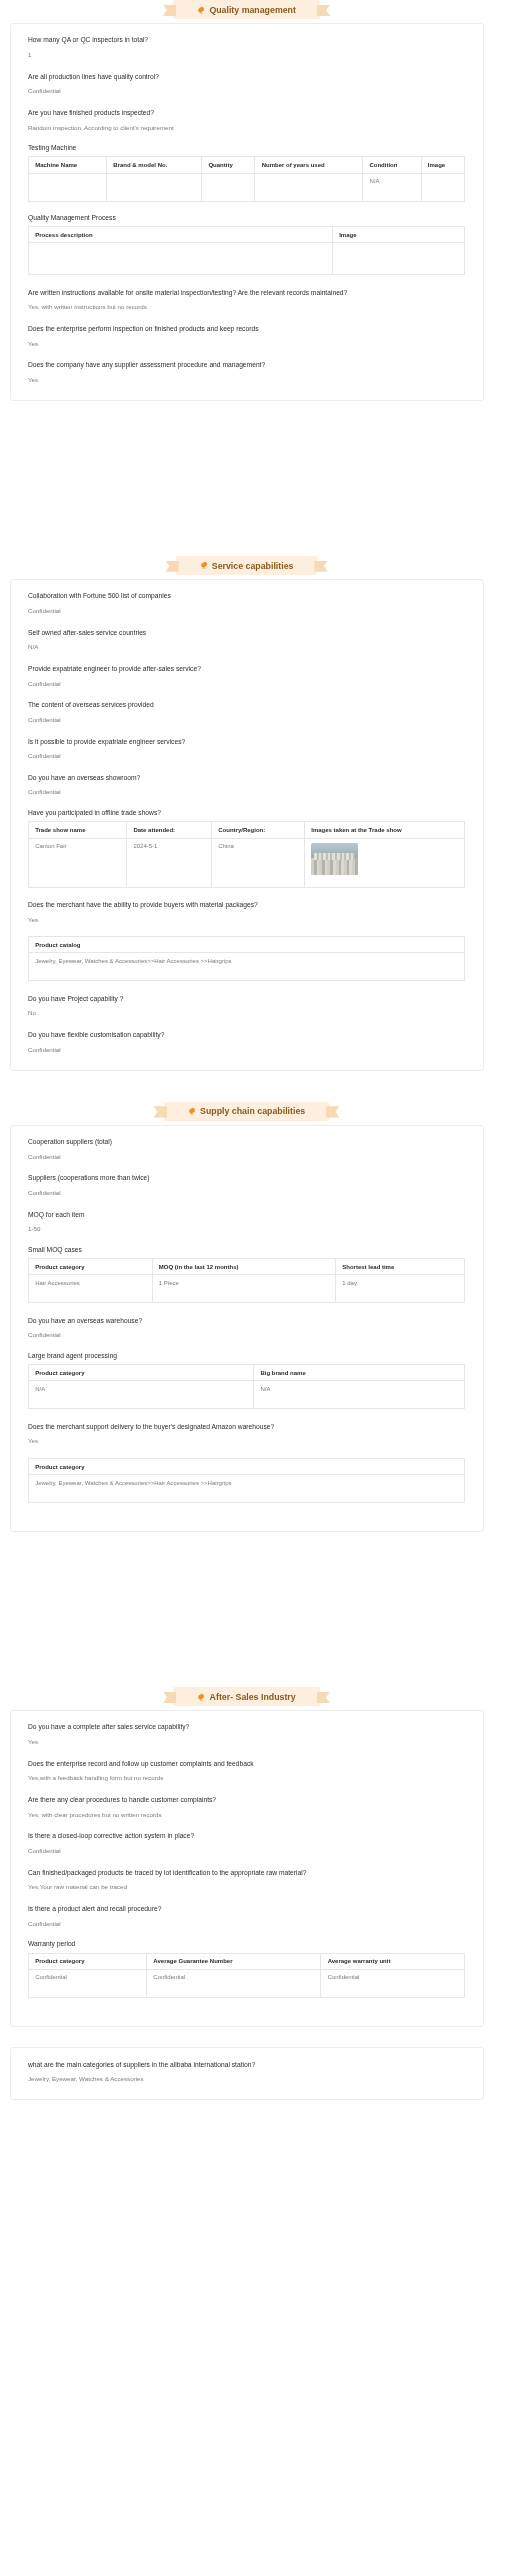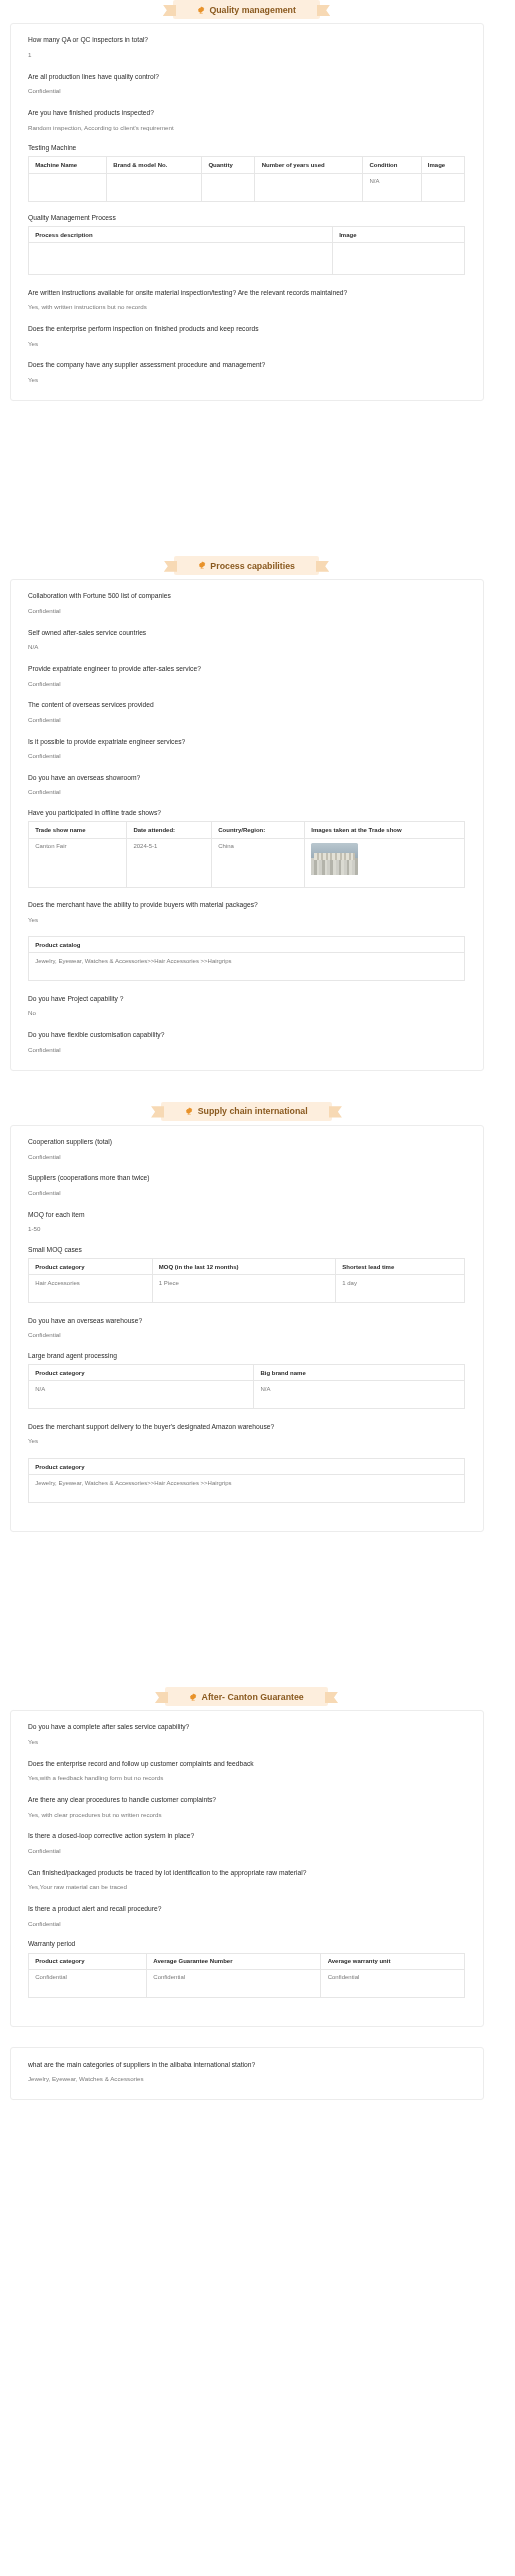--- a/index.html
+++ b/index.html
@@ -231,21 +231,21 @@
     </div>
     <div class="section-spacer-lg"></div>
     <div class="ribbon-wrap">
       <div class="ribbon">
         <span class="badge-icon">
           <svg viewBox="0 0 16 16" width="8.2" height="8.2" aria-hidden="true">
             <path d="M8 1.2l1.9 1.0 2.1-.2.6 2.0 1.6 1.4-1.1 1.8.2 2.1-2.0.6-1.4 1.6L8 12.2 6.1 13.5 4.7 11.9 2.7 11.3 2.9 9.2 1.8 7.4 3.4 6.0 4.0 4.0 6.1 4.2z" fill="currentColor"></path>
             <path d="M6.0 13.0 L5.0 15.6 L8.0 14.4 L11.0 15.6 L10.0 13.0 Z" fill="currentColor"></path>
           </svg>
         </span>
-        <span>Process capabilities</span>
+        <span>Service capabilities</span>
       </div>
     </div>
     <div class="section">
       <div class="section-body">
         <p class="q">Collaboration with Fortune 500 list of companies</p>
         <p class="a">Confidential</p>
         <p class="q">Self owned after-sales service countries</p>
         <p class="a">N/A</p>
         <p class="q">Provide expatriate engineer to provide after-sales service?</p>
         <p class="a">Confidential</p>
@@ -298,21 +298,21 @@
     </div>
     <div class="section-spacer-md"></div>
     <div class="ribbon-wrap">
       <div class="ribbon">
         <span class="badge-icon">
           <svg viewBox="0 0 16 16" width="8.2" height="8.2" aria-hidden="true">
             <path d="M8 1.2l1.9 1.0 2.1-.2.6 2.0 1.6 1.4-1.1 1.8.2 2.1-2.0.6-1.4 1.6L8 12.2 6.1 13.5 4.7 11.9 2.7 11.3 2.9 9.2 1.8 7.4 3.4 6.0 4.0 4.0 6.1 4.2z" fill="currentColor"></path>
             <path d="M6.0 13.0 L5.0 15.6 L8.0 14.4 L11.0 15.6 L10.0 13.0 Z" fill="currentColor"></path>
           </svg>
         </span>
-        <span>Supply chain international</span>
+        <span>Supply chain capabilities</span>
       </div>
     </div>
     <div class="section">
       <div class="section-body">
         <p class="q">Cooperation suppliers (total)</p>
         <p class="a">Confidential</p>
         <p class="q">Suppliers (cooperations more than twice)</p>
         <p class="a">Confidential</p>
         <p class="q">MOQ for each item</p>
         <p class="a">1-50</p>
@@ -368,21 +368,21 @@
     </div>
     <div class="section-spacer-lg"></div>
     <div class="ribbon-wrap">
       <div class="ribbon">
         <span class="badge-icon">
           <svg viewBox="0 0 16 16" width="8.2" height="8.2" aria-hidden="true">
             <path d="M8 1.2l1.9 1.0 2.1-.2.6 2.0 1.6 1.4-1.1 1.8.2 2.1-2.0.6-1.4 1.6L8 12.2 6.1 13.5 4.7 11.9 2.7 11.3 2.9 9.2 1.8 7.4 3.4 6.0 4.0 4.0 6.1 4.2z" fill="currentColor"></path>
             <path d="M6.0 13.0 L5.0 15.6 L8.0 14.4 L11.0 15.6 L10.0 13.0 Z" fill="currentColor"></path>
           </svg>
         </span>
-        <span>After- Canton Guarantee</span>
+        <span>After- Sales Industry</span>
       </div>
     </div>
     <div class="section">
       <div class="section-body">
         <p class="q">Do you have a complete after sales service capability?</p>
         <p class="a">Yes</p>
         <p class="q">Does the enterprise record and follow up customer complaints and feedback</p>
         <p class="a">Yes,with a feedback handling form but no records</p>
         <p class="q">Are there any clear procedures to handle customer complaints?</p>
         <p class="a">Yes, with clear procedures but no written records</p>

